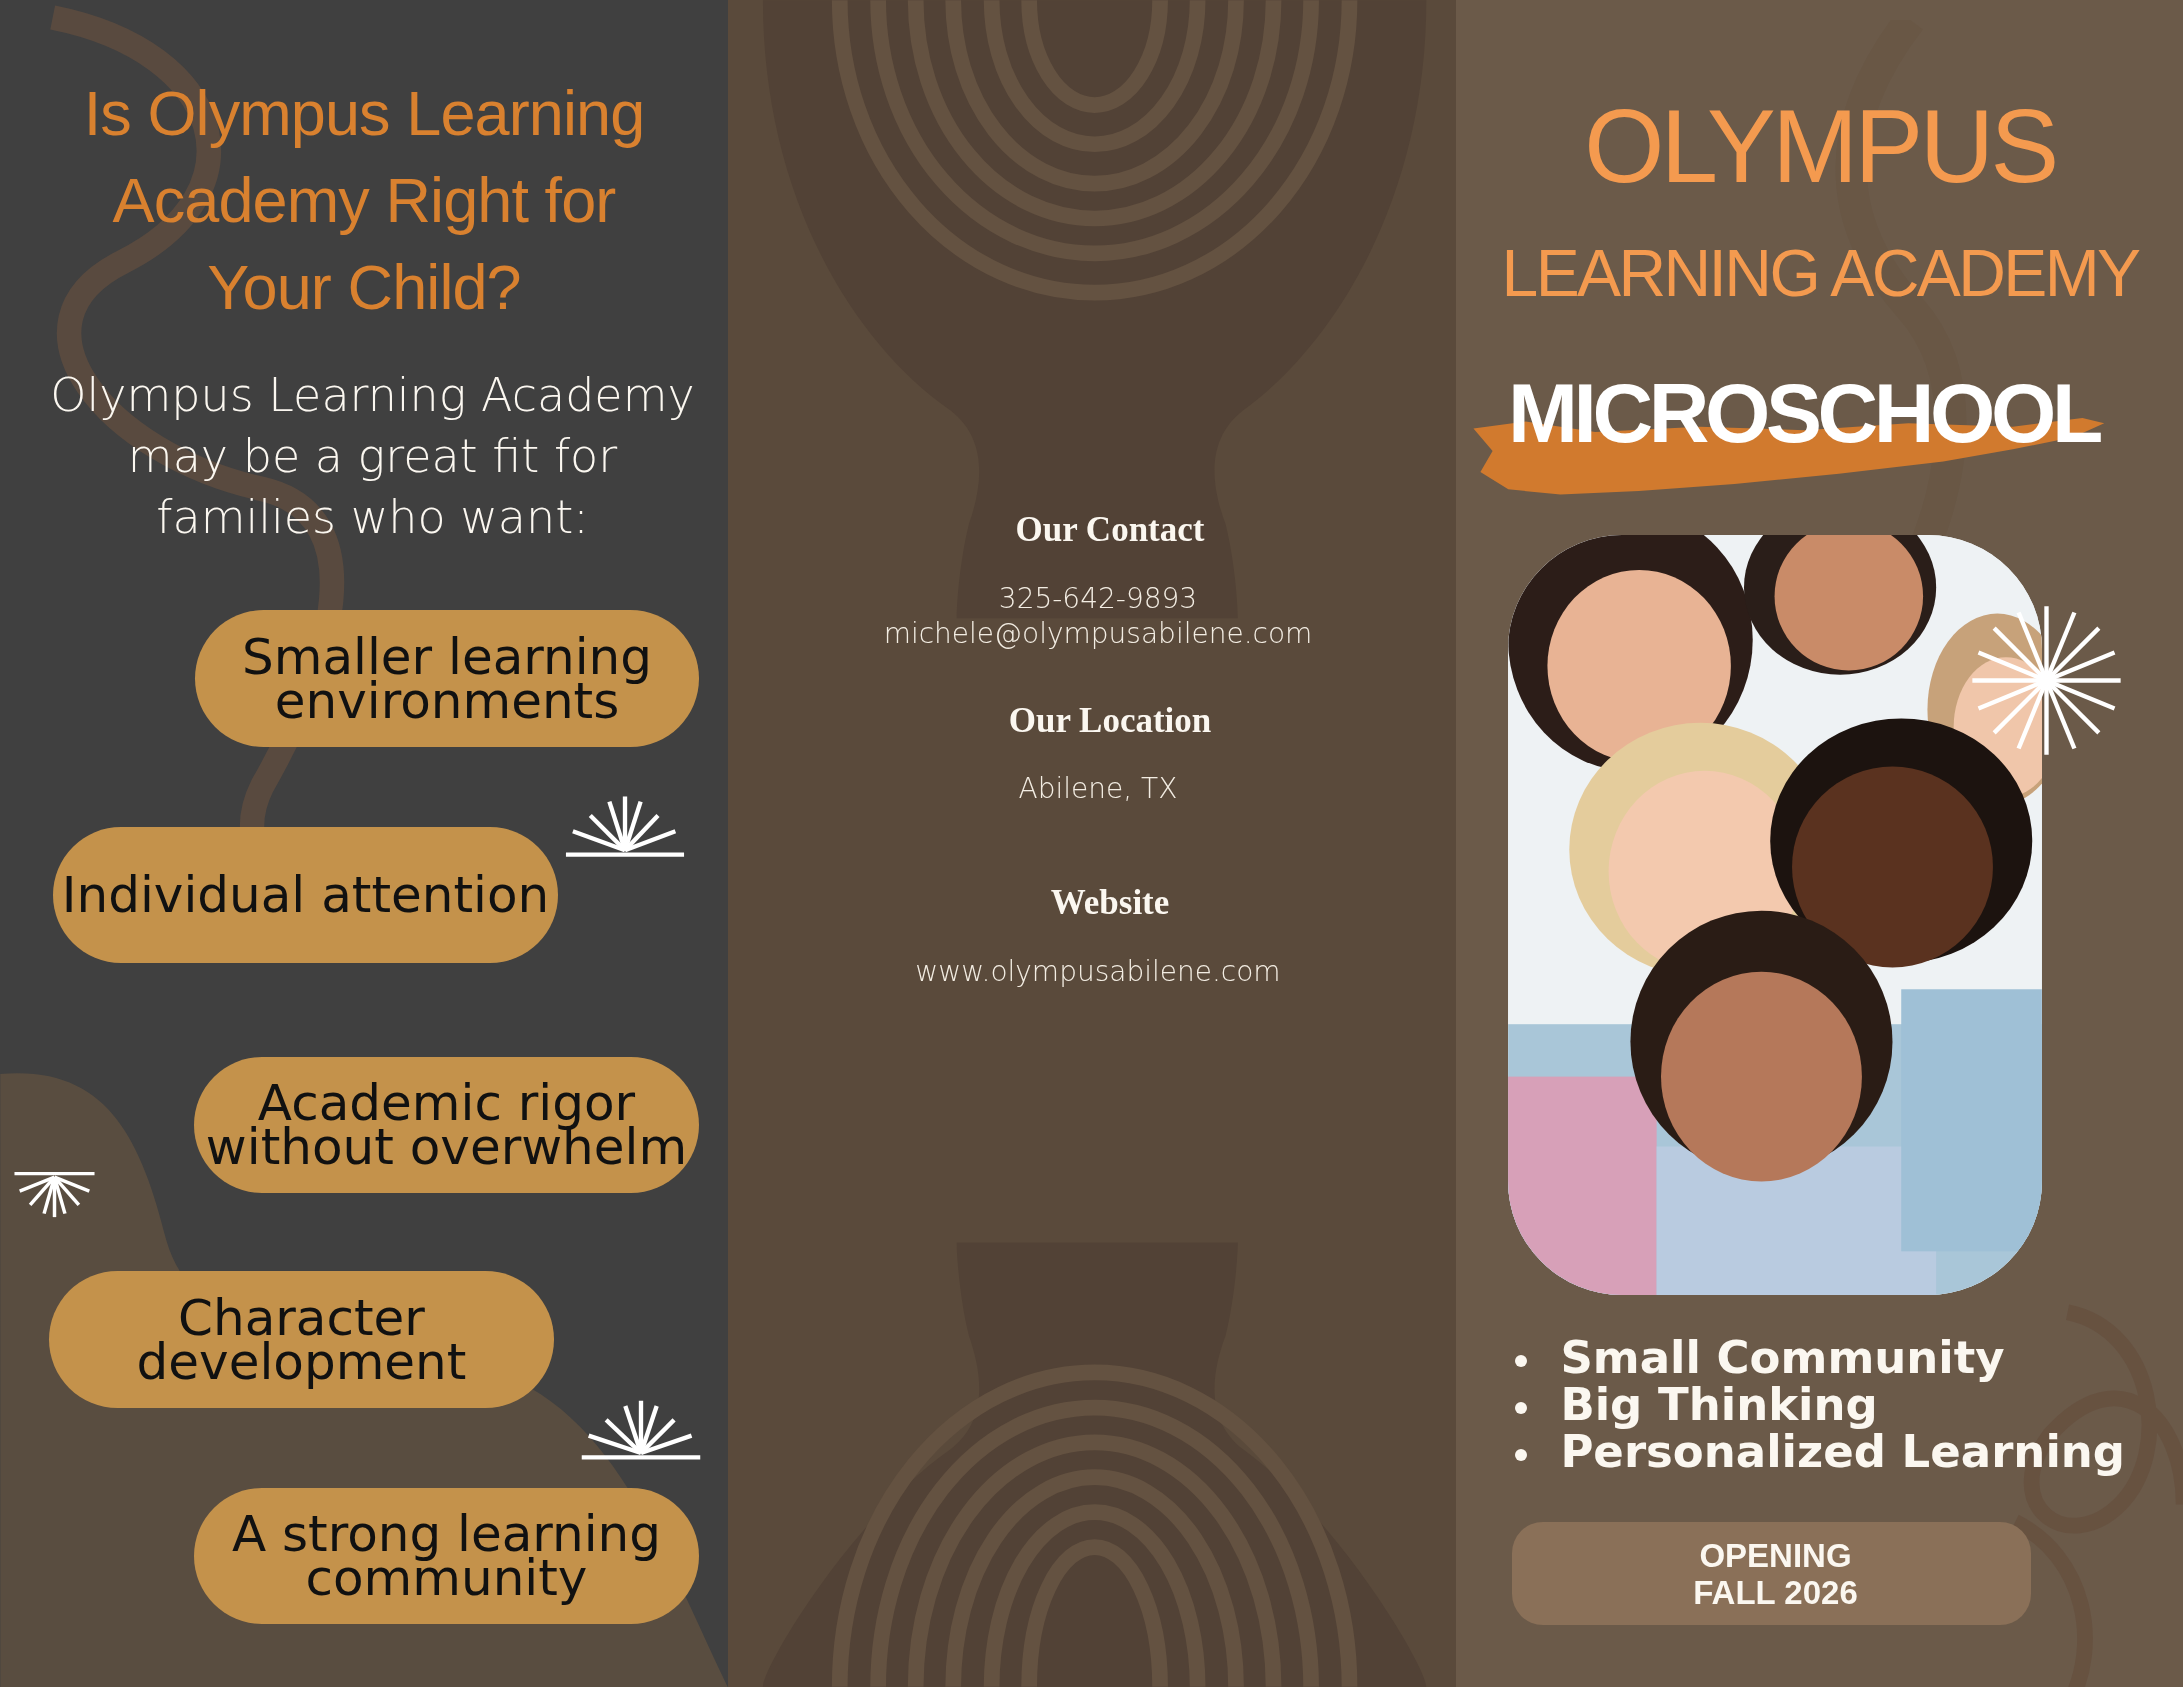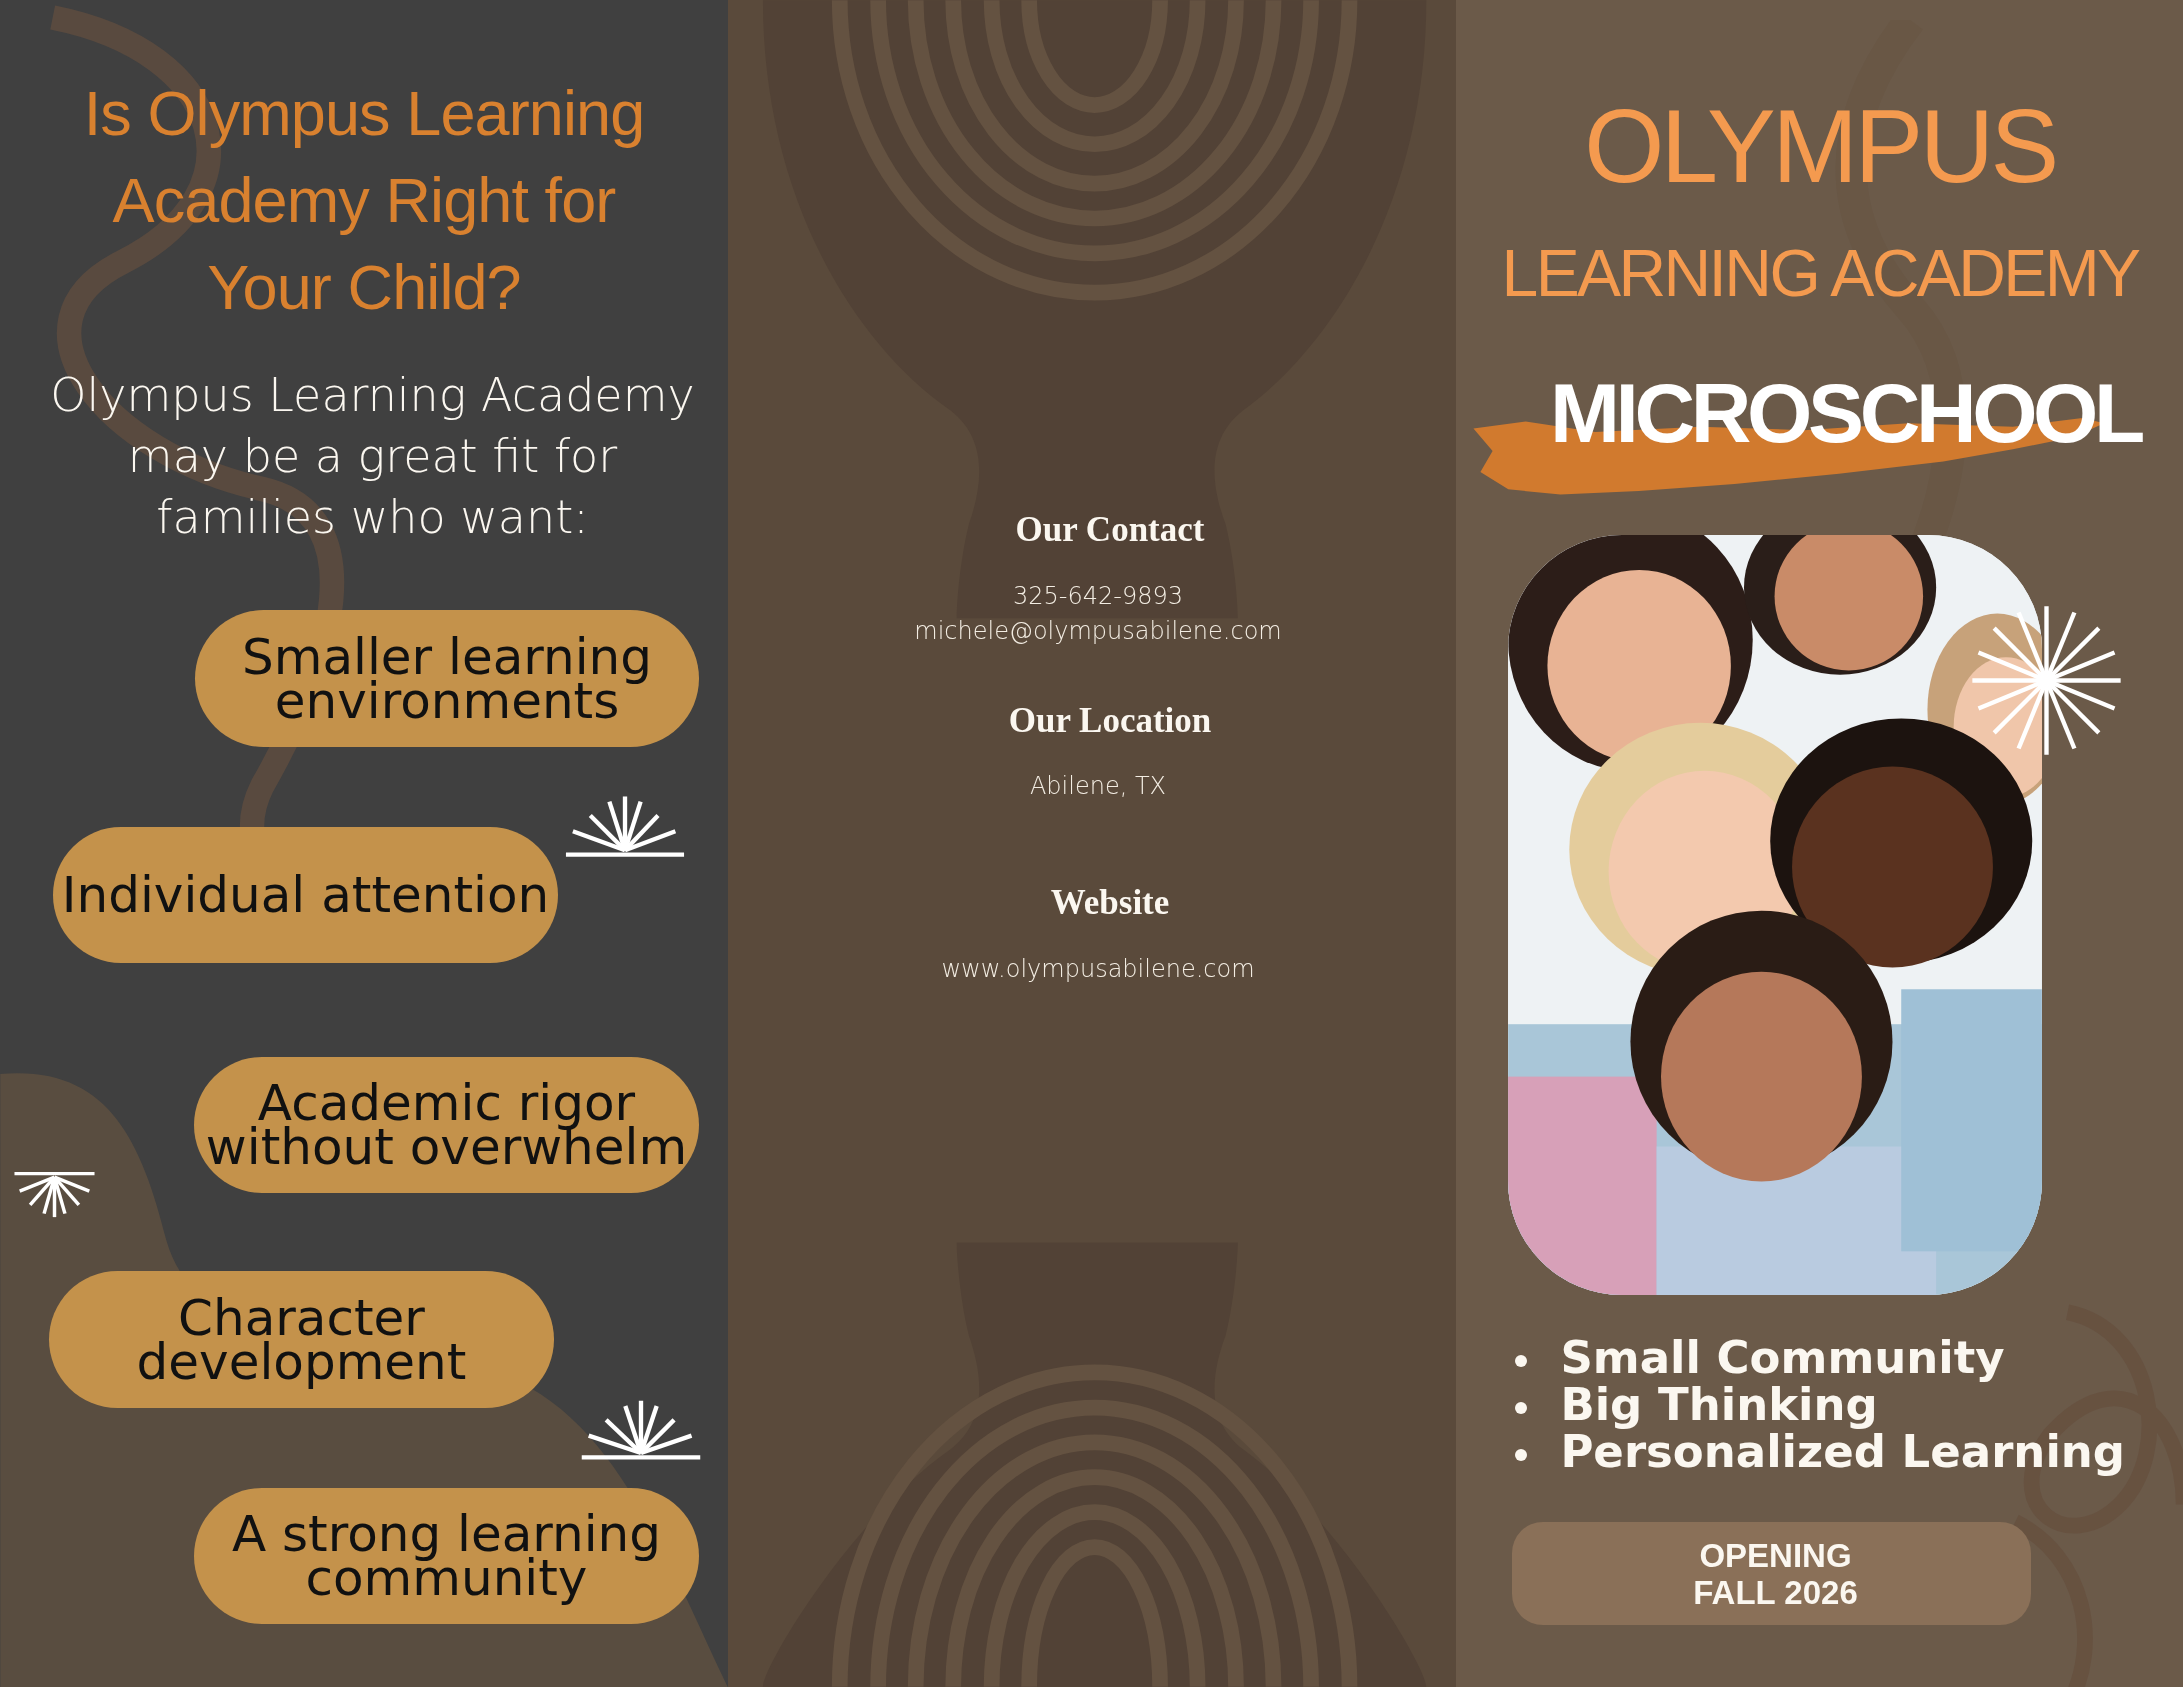--- a/index.html
+++ b/index.html
@@ -14,26 +14,26 @@
   .headline{left:0;width:728px;top:70px;color:#d9812f;font-size:63px;line-height:87px;font-family:"Liberation Sans",sans-serif;text-align:center;letter-spacing:-0.9px;}
   .headline div{white-space:nowrap;}
   .intro{left:17.5px;width:710px;top:365px;color:#fbf7f0;font-size:46px;line-height:61px;text-align:center;font-family:"DejaVu Sans",sans-serif;font-weight:300;}
   .intro div{white-space:nowrap;}
   .pill{position:absolute;background:#c4924b;border-radius:70px;display:flex;align-items:center;justify-content:center;text-align:center;color:#111;font-family:"DejaVu Sans",sans-serif;font-size:50px;line-height:44px;}
   .pill span{display:block;white-space:nowrap;}
   .sunburst{position:absolute;}
 
   
   .mid-h{left:18px;width:728px;color:#fbf7f0;font-size:35px;font-weight:bold;text-align:center;font-family:Liberation Serif, serif;}
-  .mid-t{left:0;width:740px;color:#f3ede3;font-size:24px;text-align:center;font-family:"DejaVu Sans",sans-serif;font-weight:300;}
+  .mid-t{left:0;width:740px;color:#f3ede3;font-size:28px;text-align:center;font-family:"DejaVu Sans",sans-serif;font-weight:300;}
 
   
   .brand1{left:0;width:728px;top:70px;color:#f49a4f;font-size:103px;font-family:"Liberation Sans",sans-serif;text-align:center;letter-spacing:-3.5px;line-height:114px;}
   .brand2{left:0;width:728px;top:214px;color:#f49a4f;font-size:66px;font-family:"Liberation Sans",sans-serif;text-align:center;letter-spacing:-2.6px;line-height:79px;}
-  .brand3{left:52px;width:675px;top:345px;color:#ffffff;font-size:84px;font-weight:bold;font-family:"Liberation Sans",sans-serif;text-align:center;letter-spacing:-4.4px;line-height:96px;}
+  .brand3{left:52px;width:675px;top:345px;color:#ffffff;font-size:84px;font-weight:bold;font-family:"Liberation Sans",sans-serif;letter-spacing:-4.4px;line-height:96px;}
   .photo{left:52px;top:515px;width:534px;height:760px;border-radius:114px;overflow:hidden;background:linear-gradient(160deg,#f5f2ee 0%,#d8e6ee 45%,#9bbfd3 100%);}
   .bullets{left:54px;top:1314px;color:#fbf7f0;font-family:"DejaVu Sans",sans-serif;font-weight:bold;font-size:45px;line-height:47px;}
   .bullets div{white-space:nowrap;}
   .bullets .dot{display:inline-block;width:12.2px;height:12.2px;border-radius:50%;background:#fbf7f0;margin:0 33px 0 5.2px;vertical-align:middle;}
   .opening{left:56px;top:1502px;width:511px;height:103px;border-radius:31px;background:#8a7058;display:flex;flex-direction:column;align-items:center;justify-content:center;color:#fbf7f0;font-weight:bold;font-size:33px;line-height:37px;font-family:"Liberation Sans",sans-serif;padding-left:8px;}
 </style>
 </head>
 <body>
 
 <section class="panel" id="p-left">

